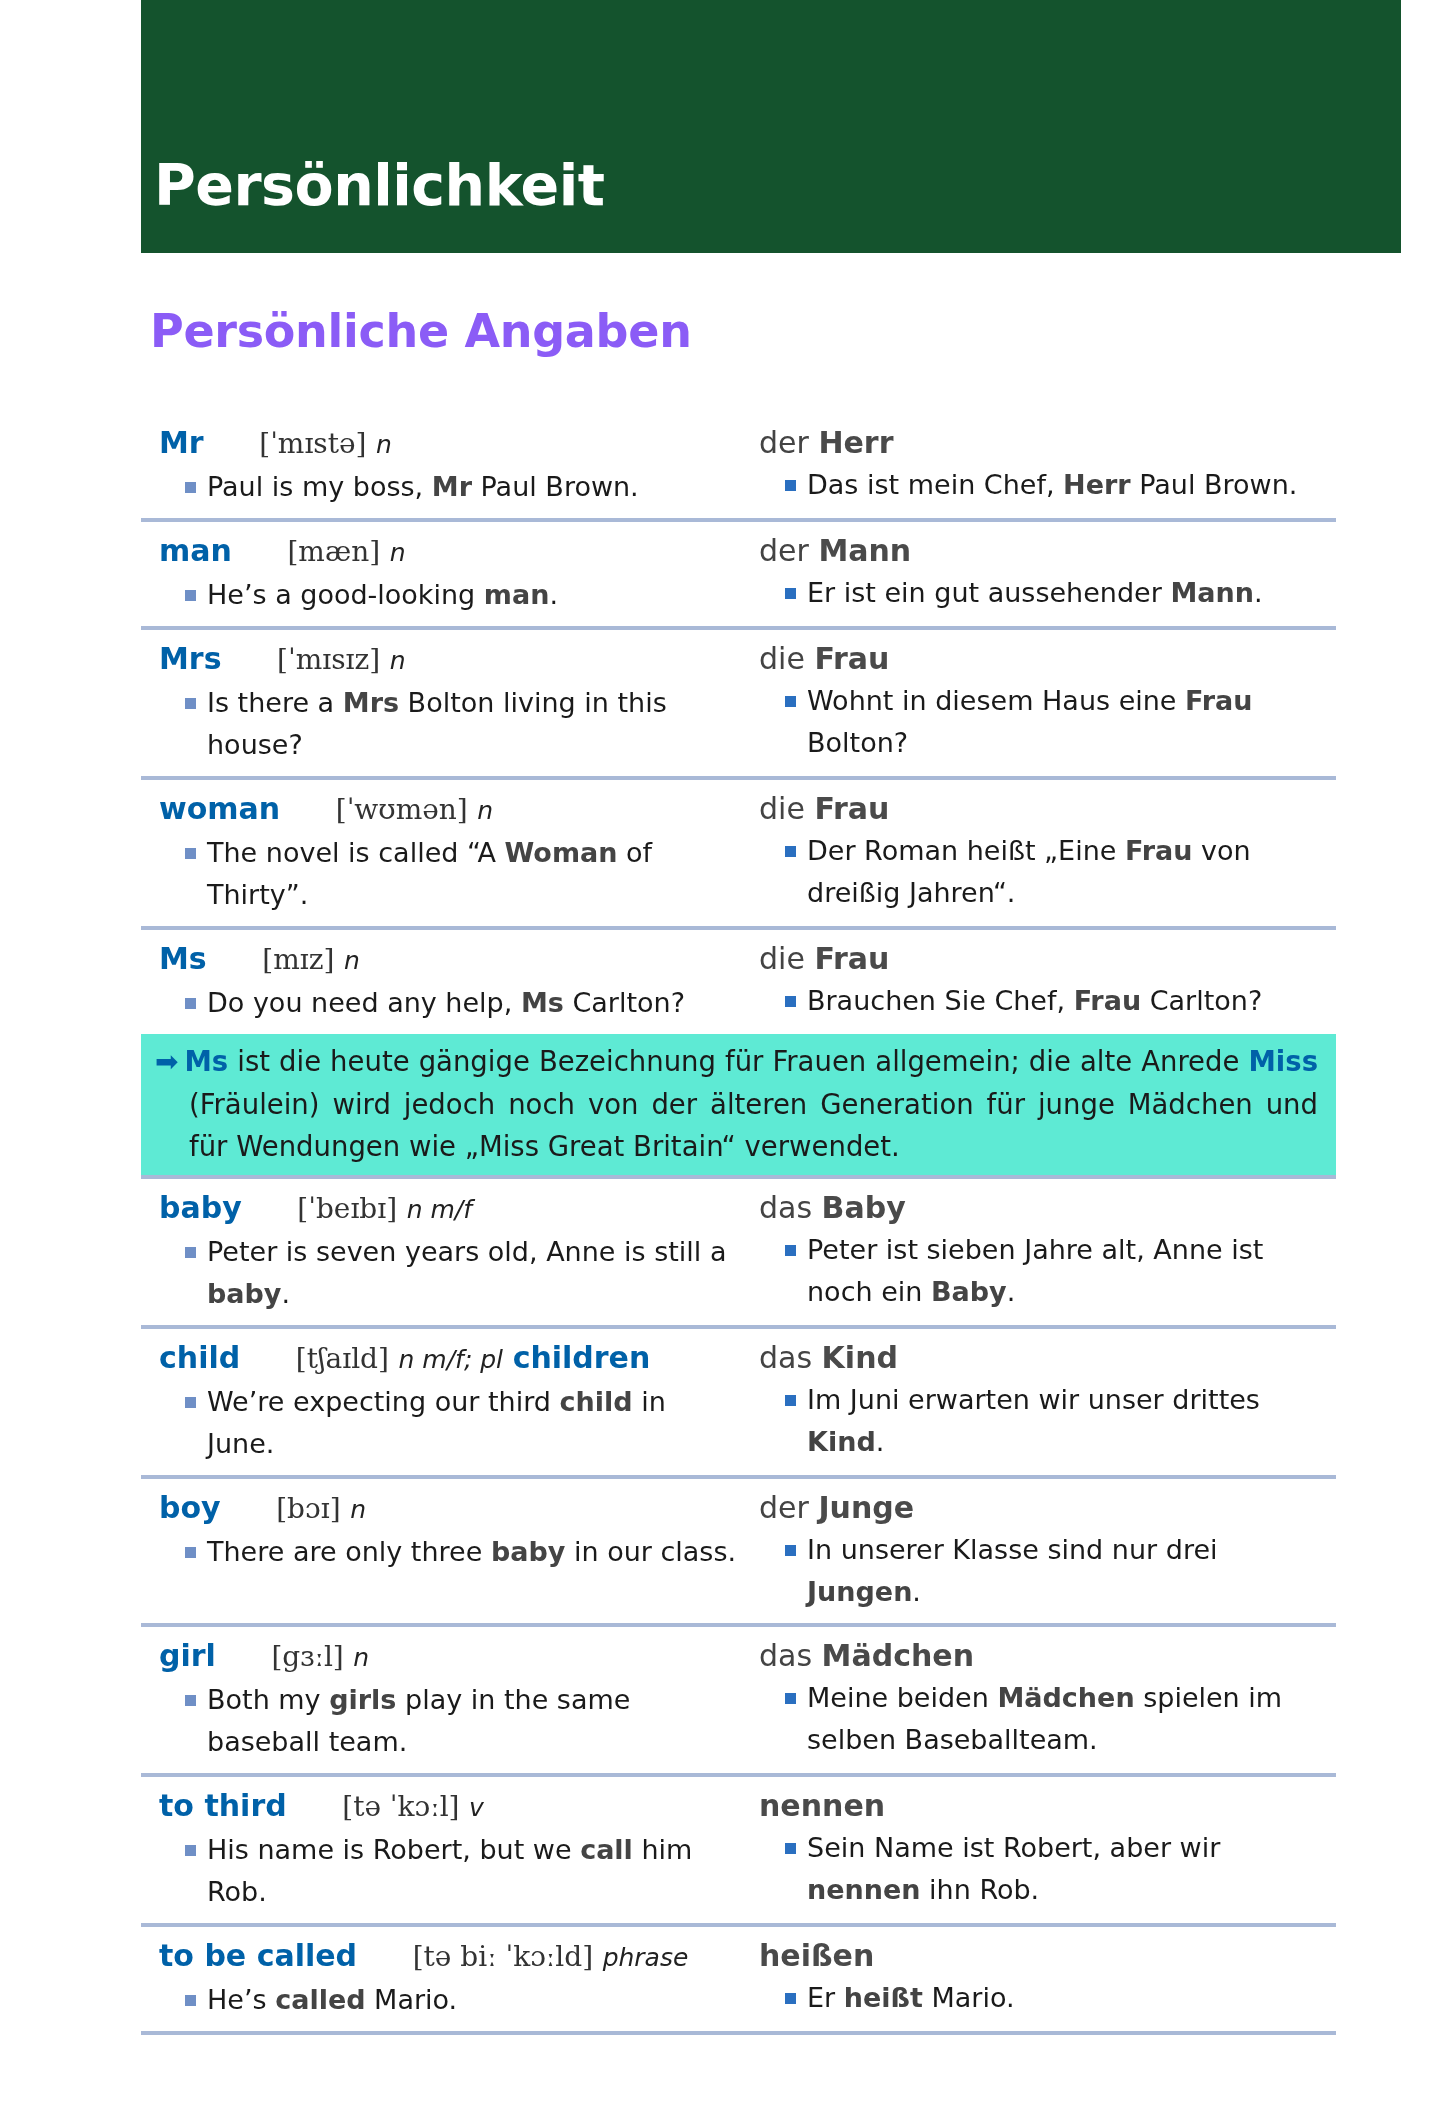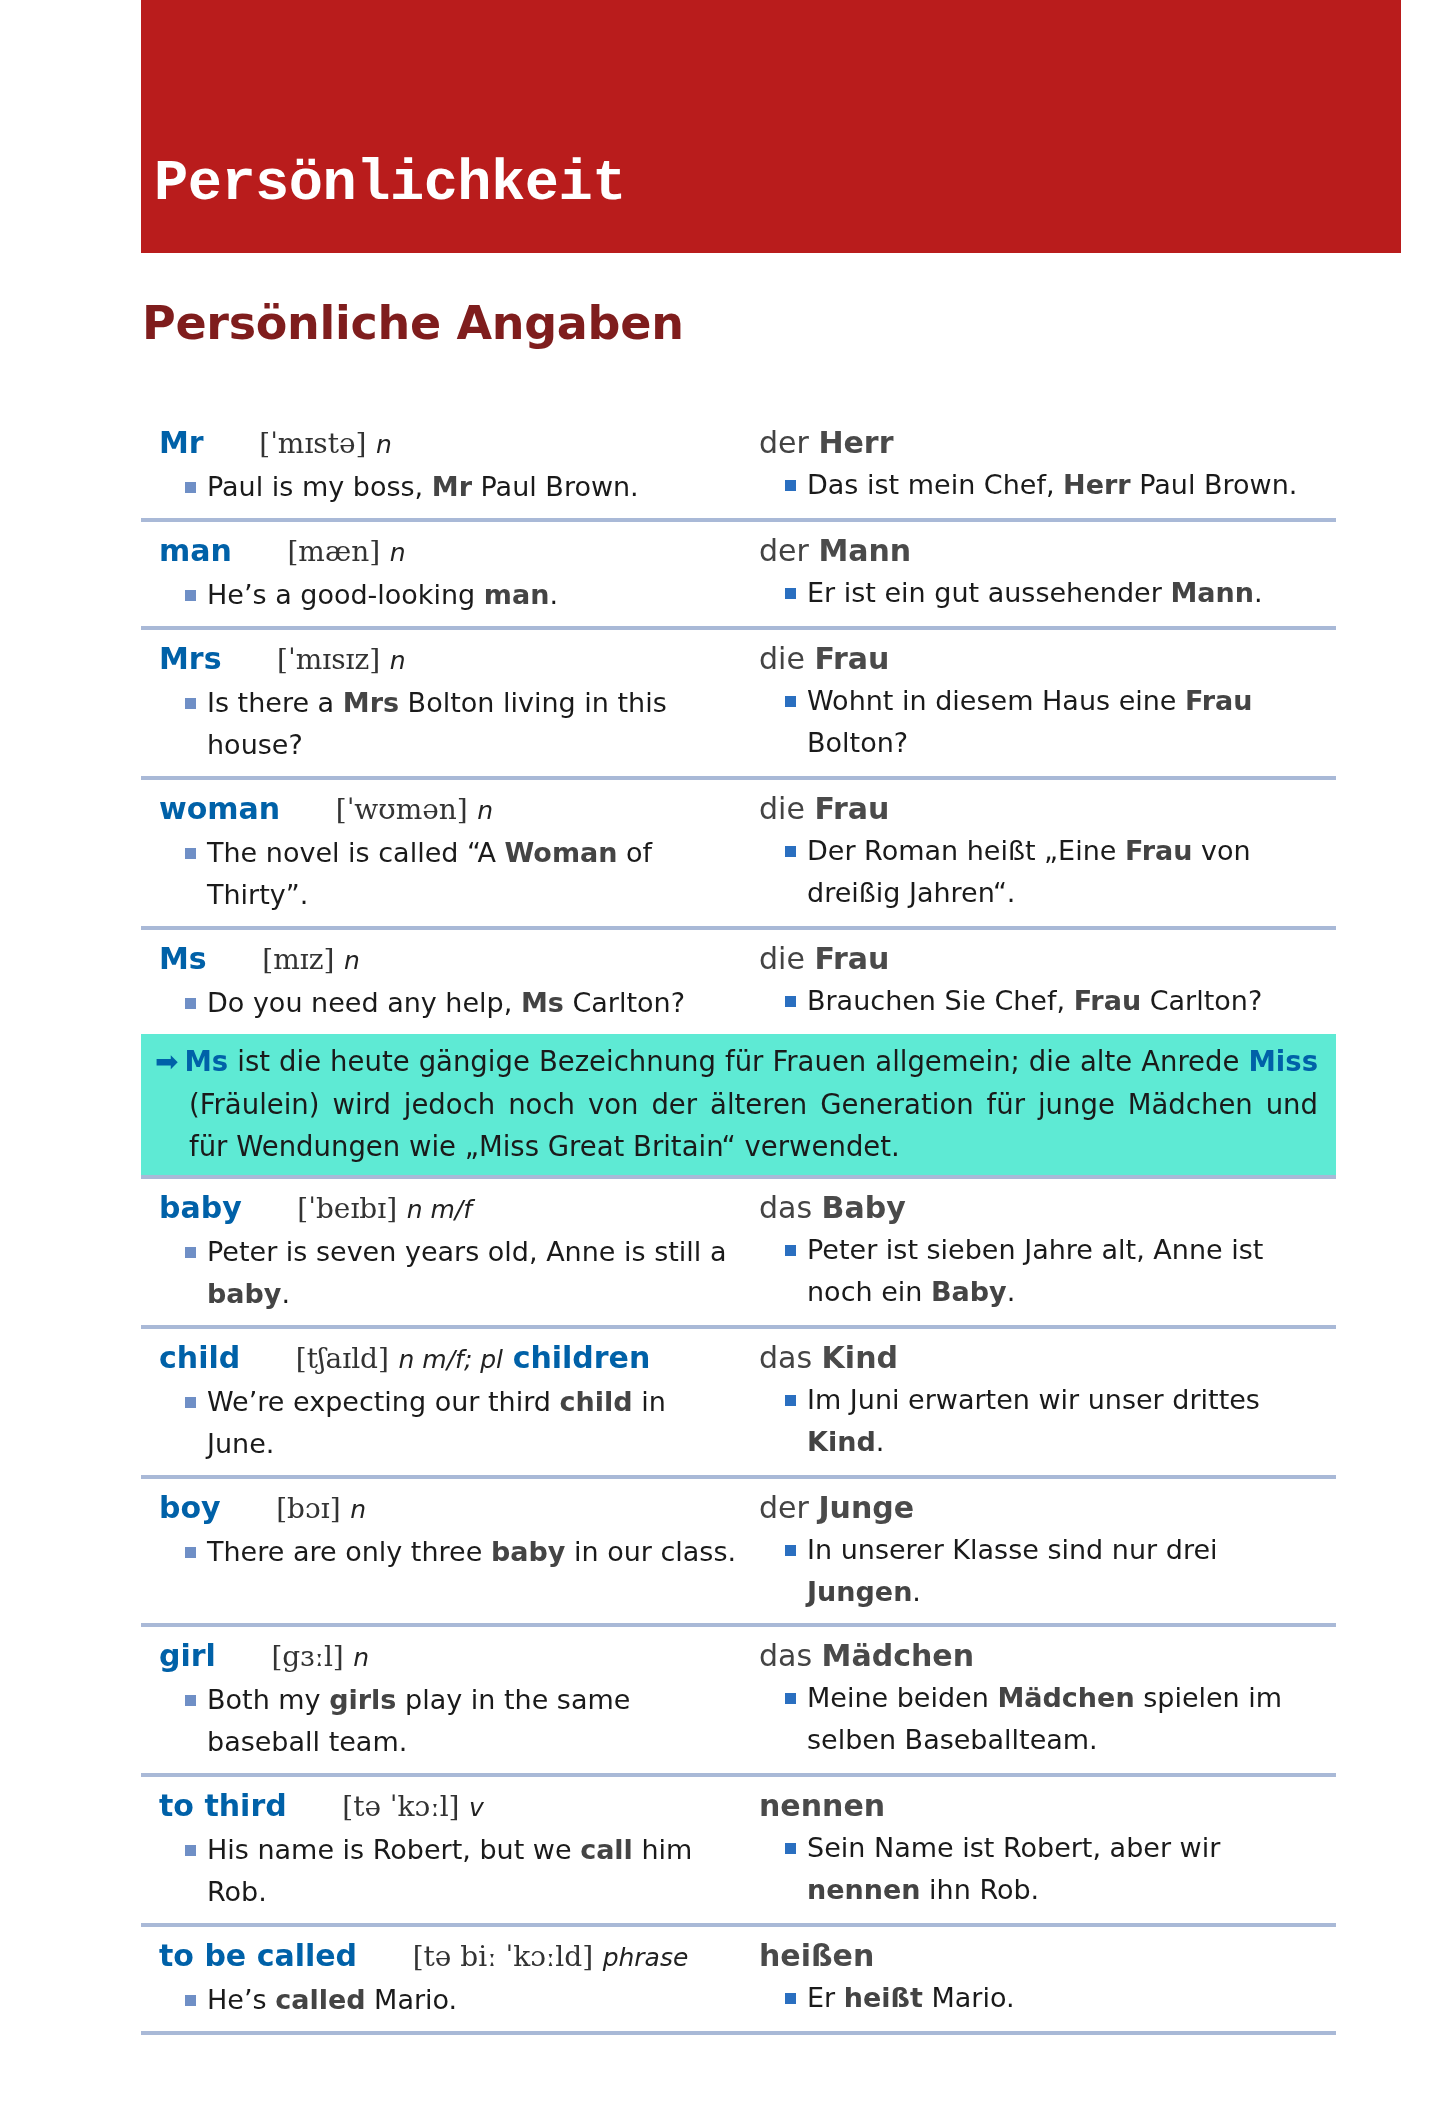--- a/index.html
+++ b/index.html
@@ -1,20 +1,20 @@
 <!DOCTYPE html>
 <html><head>
 <meta charset="utf-8">
 <style>
   html, body { margin:0; padding:0; background:#ffffff; }
   body { width:1453px; height:2103px; position:relative; overflow:hidden;
          font-family:"DejaVu Sans", sans-serif; color:#1a1a1a; }
-  .banner { position:absolute; left:141px; top:0; width:1260px; height:253px; background:#b91c1c;font-family:Liberation Mono, monospace; }
+  .banner { position:absolute; left:141px; top:0; width:1260px; height:253px; background:#14532d; }
   .banner-title { position:absolute; left:13px; top:152px; font-size:57px; font-weight:bold; color:#ffffff; letter-spacing:-0.5px; margin:0; }
-  .subtitle { position:absolute; left:142px; top:296px; font-size:46px; font-weight:bold; color:#7f1d1d; margin:0; letter-spacing:-0.3px; }
+  .subtitle { position:absolute; left:142px; top:296px; font-size:46px; font-weight:bold; color:#8b5cf6; margin:8px; letter-spacing:-0.3px; }
   .entries { position:absolute; left:141px; top:414px; width:1195px; }
   .entry { display:flex; border-bottom:4px solid #a9b9d7; padding:8px 0 10px 0; }
   .col { box-sizing:border-box; }
   .col-en { width:610px; padding-left:18px; padding-right:10px; }
   .col-de { width:585px; padding-left:8px; padding-right:10px; }
   .head { font-size:30px; line-height:42px; white-space:nowrap; }
   .hw { color:#0061a8; font-weight:bold; }
   .ipa { color:#333; font-family:"DejaVu Serif", serif; font-size:28px;margin-left:46px; }
   .pos { font-style:italic; font-size:25px; color:#222; }
   .art { color:#444; }

